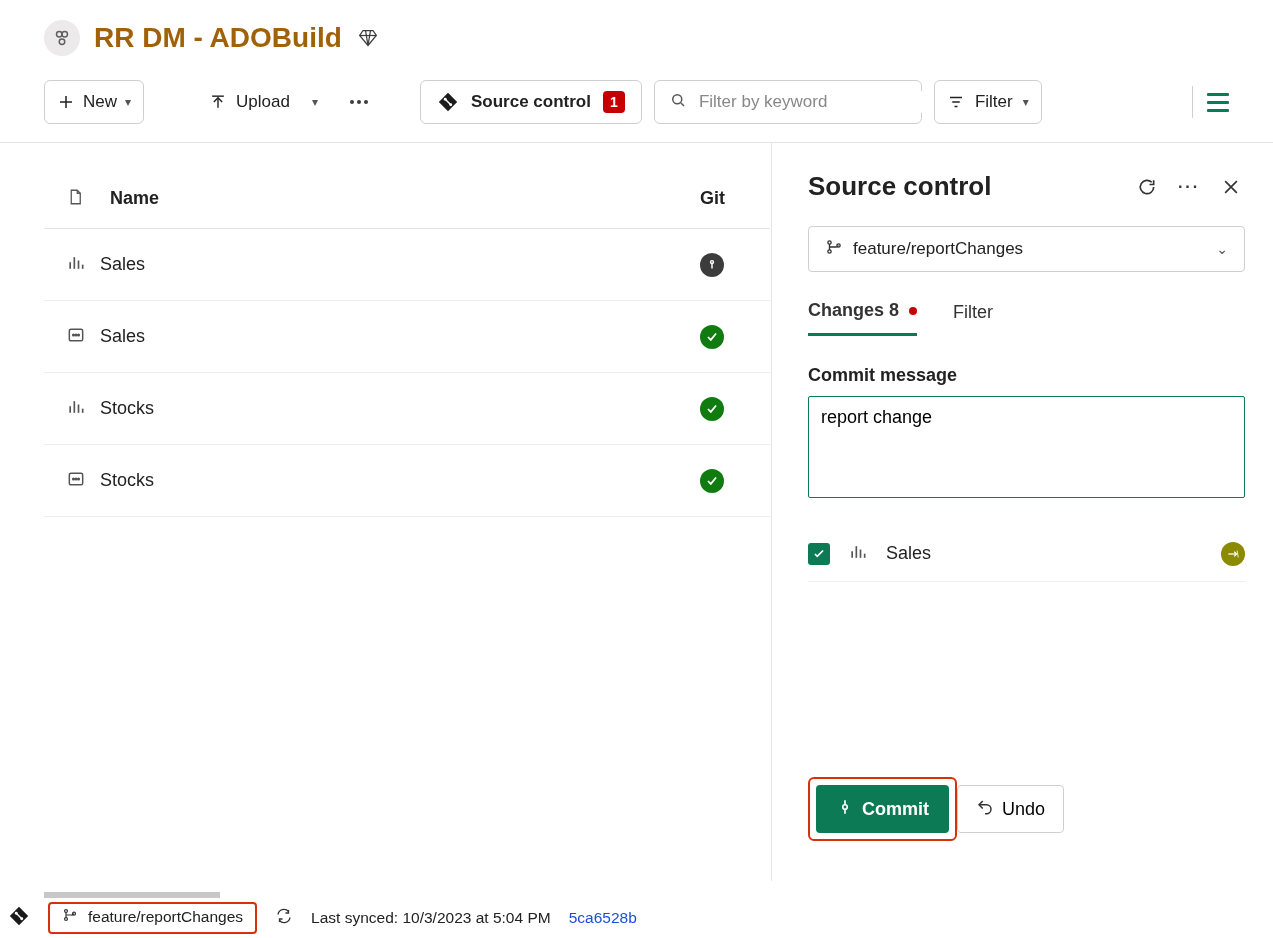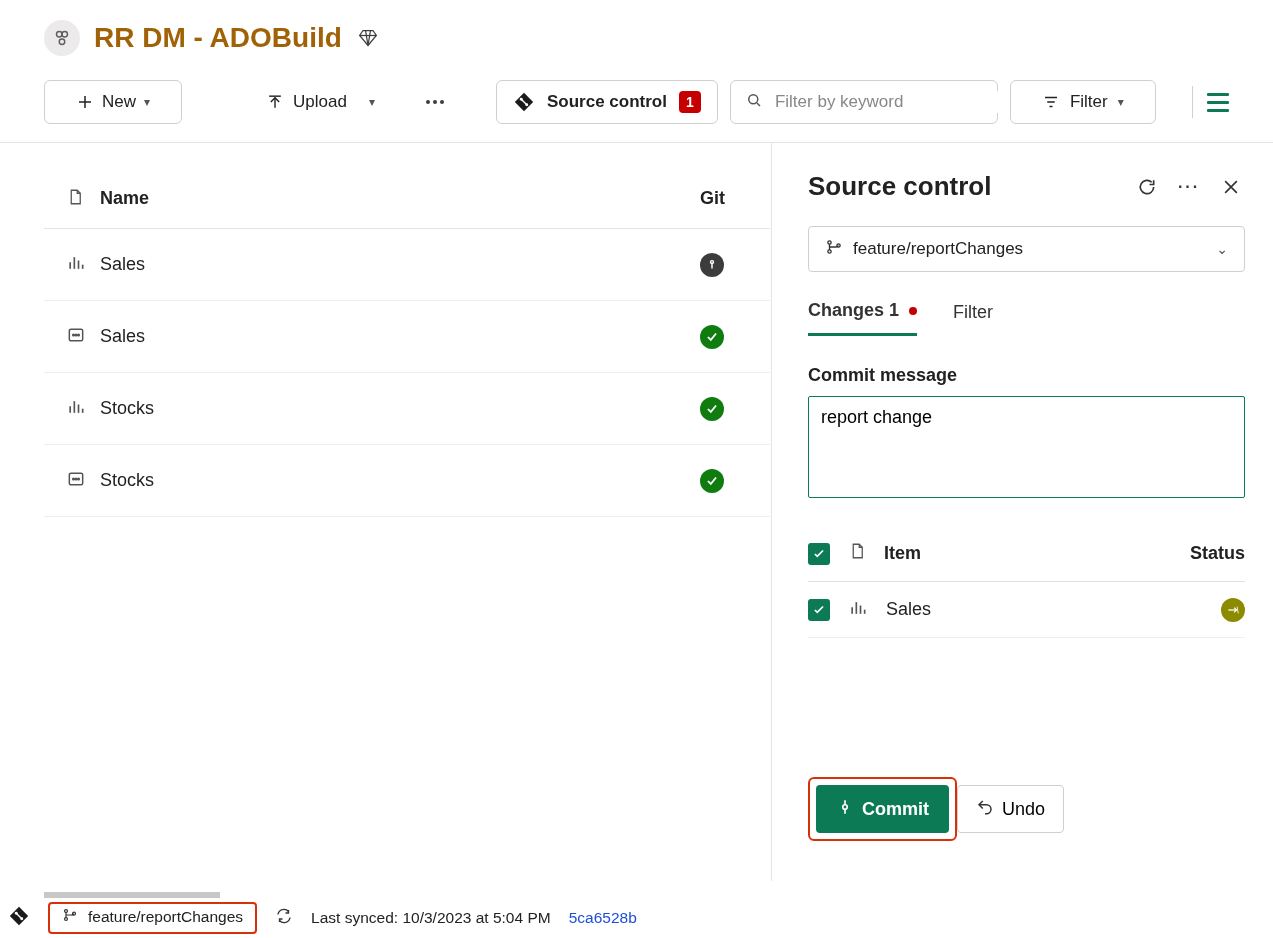--- a/index.html
+++ b/index.html
@@ -45,21 +45,21 @@
     align-items: center;
     gap: 12px;
     padding: 0 40px 18px 44px;
     border-bottom: 1px solid #e4e4e4;
   }
   .btn {
     display: inline-flex;
     align-items: center;
     gap: 8px;
     height: 44px;
-    padding: 0 31px;
+    padding: 0 12px;
     border: 1px solid #cfcfcf;
     border-radius: 6px;
     background: #fff;
     cursor: pointer;
     font-size: 17px;
     color: #222;
   }
   .btn.plain {
     border: none;
     background: transparent;
@@ -155,20 +155,21 @@
   }
   .list-head .col-icon svg { color: #555; }
   .col-name {
     flex: 1;
     font-size: 18px;
     color: #222;
   }
   .list-head .col-name, .list-head .col-git {
     font-weight: 600;
     font-size: 18px;
+    margin-left: 10px;
   }
   .col-git {
     width: 70px;
     text-align: left;
     padding-right: 10px;
   }
   .status-circle {
     width: 24px; height: 24px; border-radius: 50%;
     display: inline-flex; align-items: center; justify-content: center;
   }
@@ -575,47 +576,32 @@
           <path d="M6 8v8"></path>
             <path d="M6 12h8a4 4 0 0 0 4-2"></path>
         </svg>
       </span>
       <span>feature/reportChanges</span>
       <span class="caret">⌄</span>
     </div>
 
     <div class="tabs">
       <div class="tab active">
-        <span>Changes 1</span>
+        <span>Changes 8</span>
         <span class="dot-red"></span>
       </div>
       <div class="tab">
         <span>Filter</span>
       </div>
     </div>
 
     <div class="commit-label">Commit message</div>
     <textarea class="commit-box" style="">report change</textarea>
 
     <div class="change-list">
-      <div class="change-head">
-        <span class="chk">
-          <svg class="i14" viewBox="0 0 24 24" fill="none" stroke="#fff" stroke-width="3">
-              <path d="M5 12l4 4 10-10"></path>
-            </svg>
-        </span>
-        <span>
-          <svg class="i18" viewBox="0 0 24 24" fill="none" stroke="#555" stroke-width="1.7">
-            <path d="M7 3h8l4 4v14H7z"></path>
-              <path d="M15 3v4h4"></path>
-          </svg>
-        </span>
-        <span class="change-item-name">Item</span>
-        <span>Status</span>
-      </div>
 
       <div class="change-row">
         <span class="chk">
           <svg class="i14" viewBox="0 0 24 24" fill="none" stroke="#fff" stroke-width="3">
               <path d="M5 12l4 4 10-10"></path>
             </svg>
         </span>
         <span>
           <svg class="i20" viewBox="0 0 24 24" fill="none" stroke="#555" stroke-width="2">
             <path d="M5 19V11"></path>

